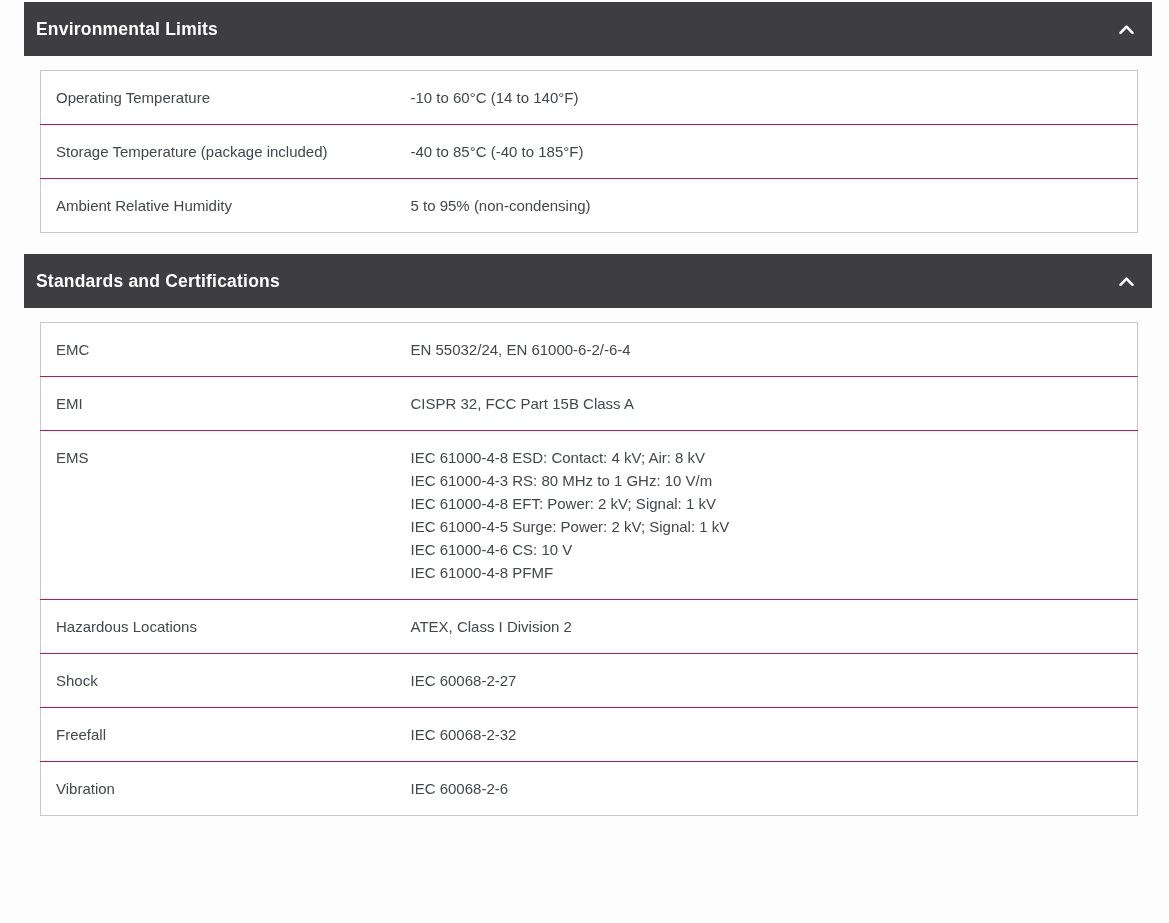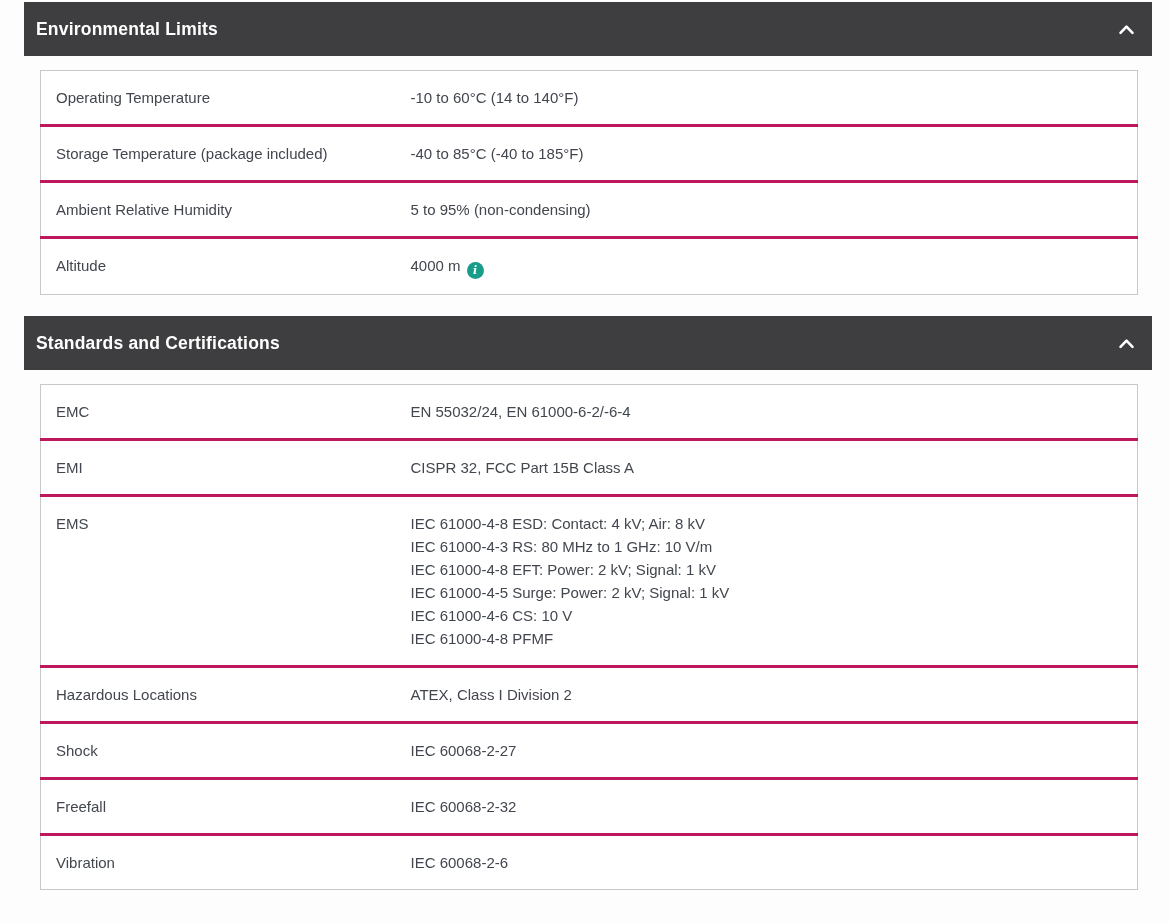--- a/index.html
+++ b/index.html
@@ -33,21 +33,21 @@
     letter-spacing: 0.2px;
   }
   .chevron { display: inline-flex; align-items: center; }
   .spec-table {
     border-collapse: collapse;
     width: calc(100% - 30px);
     margin: 14px 14px 0 16px;
     background: #ffffff;
     border: 1px solid #c8c8c8;
   }
-  .spec-row + .spec-row td { border-top: 3px solid #be185d; }
+  .spec-row + .spec-row td { border-top: 1px solid #be185d; }
   .spec-table td {
     vertical-align: top;
     padding: 15px;
     line-height: 23px;
     text-align: left;
   }
   td.label-cell { width: 370px; }
   td.value-cell { padding-left: 0; margin-left: 20px; }
   .value-line { white-space: nowrap; }
   .info-icon {
@@ -97,26 +97,20 @@
             </td>
   </tr>
 
   <tr class="spec-row">
     <td class="label-cell">Ambient Relative Humidity</td>
     <td class="value-cell">
               <div class="value-line"><span>5 to 95% (non-condensing)</span></div>
             </td>
   </tr>
 
-  <tr class="spec-row">
-    <td class="label-cell">Altitude</td>
-    <td class="value-cell">
-              <div class="value-line"><span>4000 m</span><span class="info-icon">i</span></div>
-            </td>
-  </tr>
 </tbody>
     </table>
   </section>
 
   <section class="spec-section">
     <header class="section-header">
       <h2 class="section-title">Standards and Certifications</h2>
       <span class="chevron">
         <svg width="19" height="13" viewBox="0 0 19 13" aria-hidden="true">
           <polyline points="3.5,9.8 9.5,3.6 15.5,9.8" fill="none" stroke="#ffffff" stroke-width="2.6" stroke-linecap="round" stroke-linejoin="round"></polyline>

